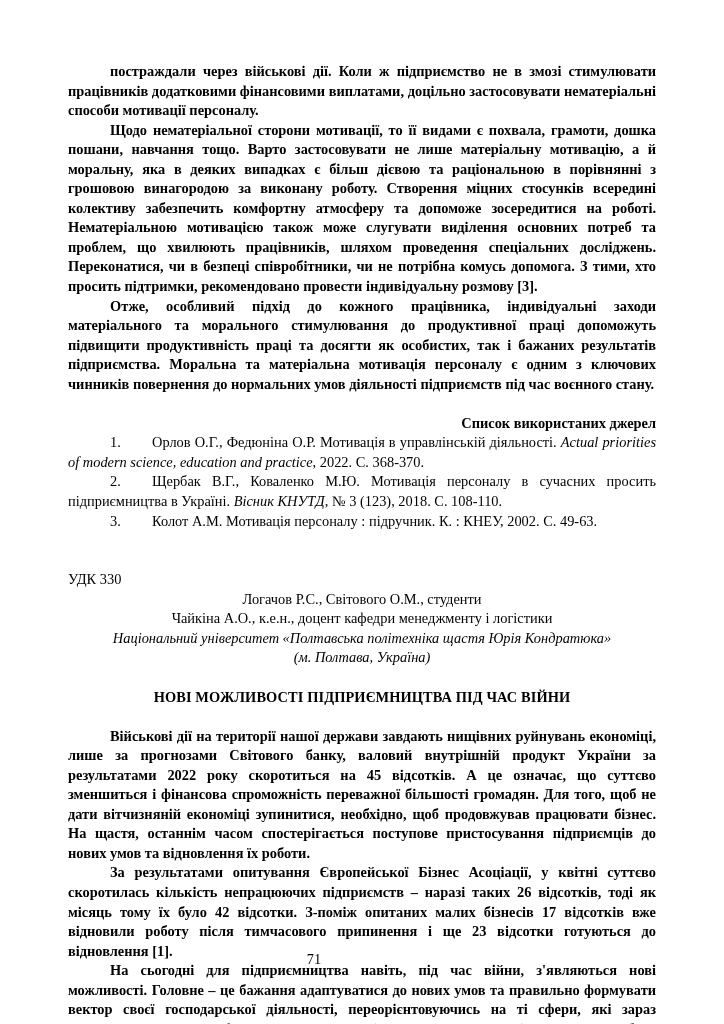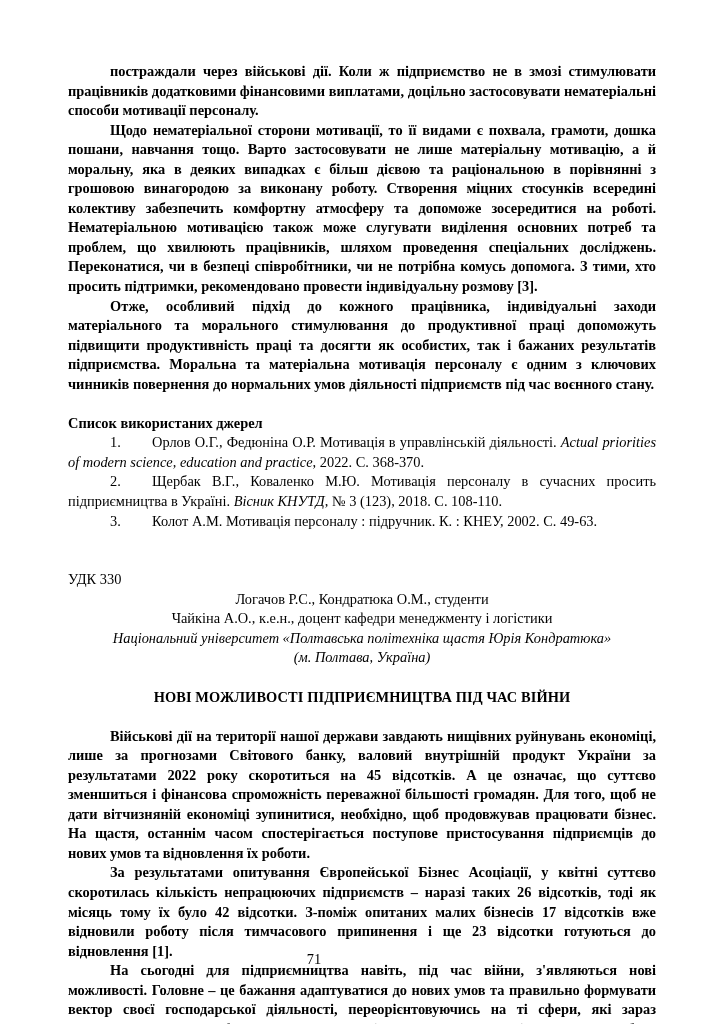--- a/index.html
+++ b/index.html
@@ -38,21 +38,21 @@
     text-indent: 42px;
     text-justify: inter-word;
     hyphens: none;
     font-weight: bold;
   }
   .section-heading {
     margin: 0;
     font-size: 14.4px;
     line-height: 19.55px;
     font-weight: bold;
-    text-align: left;
+    text-align: right;
   }
   .ref-item {
     margin: 0;
     font-size: 14.4px;
     line-height: 19.55px;
     text-align: justify;
     text-indent: 0;
   }
   .ref-item .ref-num {
     display: inline-block;
@@ -130,21 +130,21 @@
 
     <p class="ref-item">
       <span class="ref-pad"></span><span class="ref-num">3.</span><span>Колот А.М. Мотивація персоналу : підручник. К. : КНЕУ, 2002. С. 49-63.</span><span class="ital"></span><span></span>
     </p>
 
     <div class="spacer-line"></div>
     <div class="spacer-line"></div>
 
     <p class="udc">УДК 330</p>
 
-    <p class="author-line">Логачов Р.С., Кондратюка О.М., студенти</p>
+    <p class="author-line">Логачов Р.С., Світового О.М., студенти</p>
     <p class="author-line">Чайкіна А.О., к.е.н., доцент кафедри менеджменту і логістики</p>
     <p class="affil-line">Національний університет «Полтавська політехніка щастя Юрія Кондратюка»</p>
     <p class="affil-line">(м. Полтава, Україна)</p>
 
     <div class="spacer-line"></div>
 
     <p class="article-title">НОВІ МОЖЛИВОСТІ ПІДПРИЄМНИЦТВА ПІД ЧАС ВІЙНИ</p>
 
     <div class="spacer-line"></div>
 

